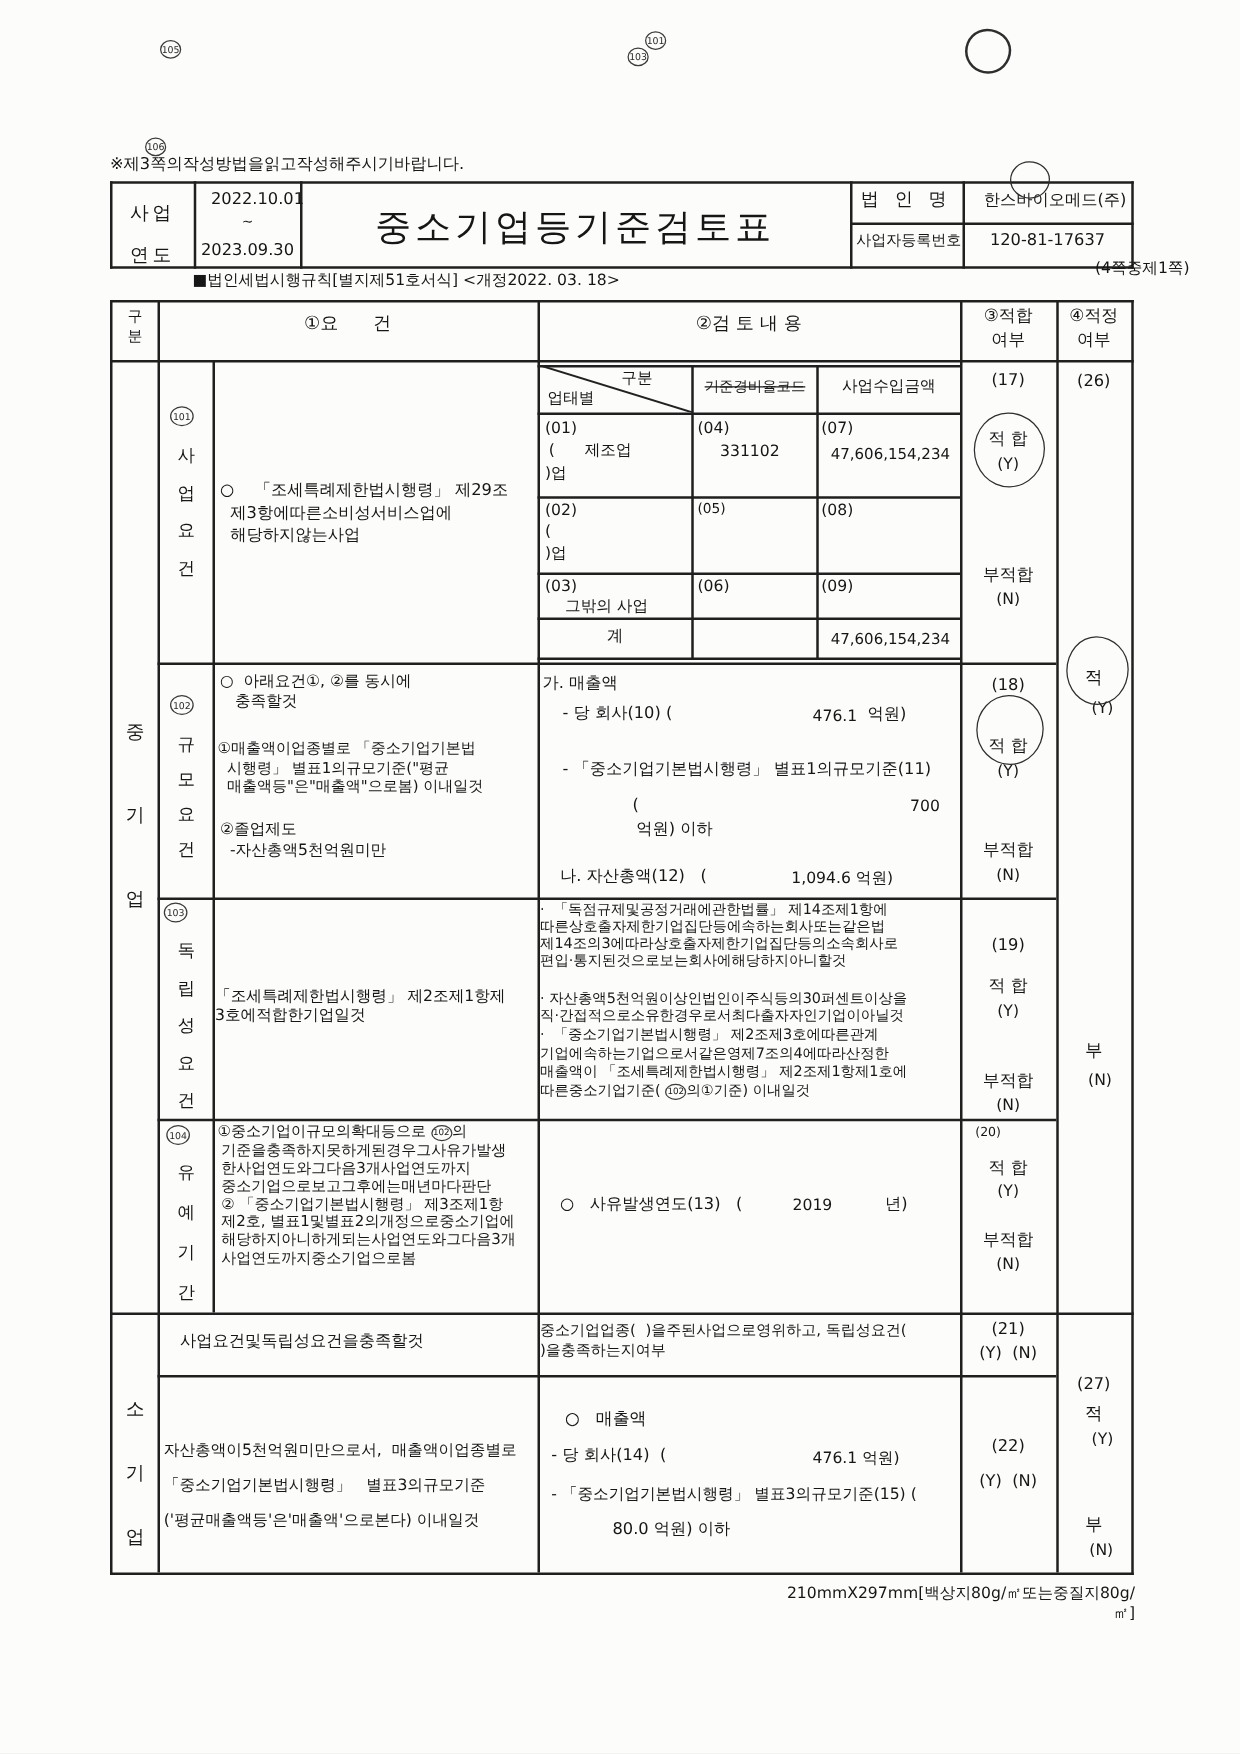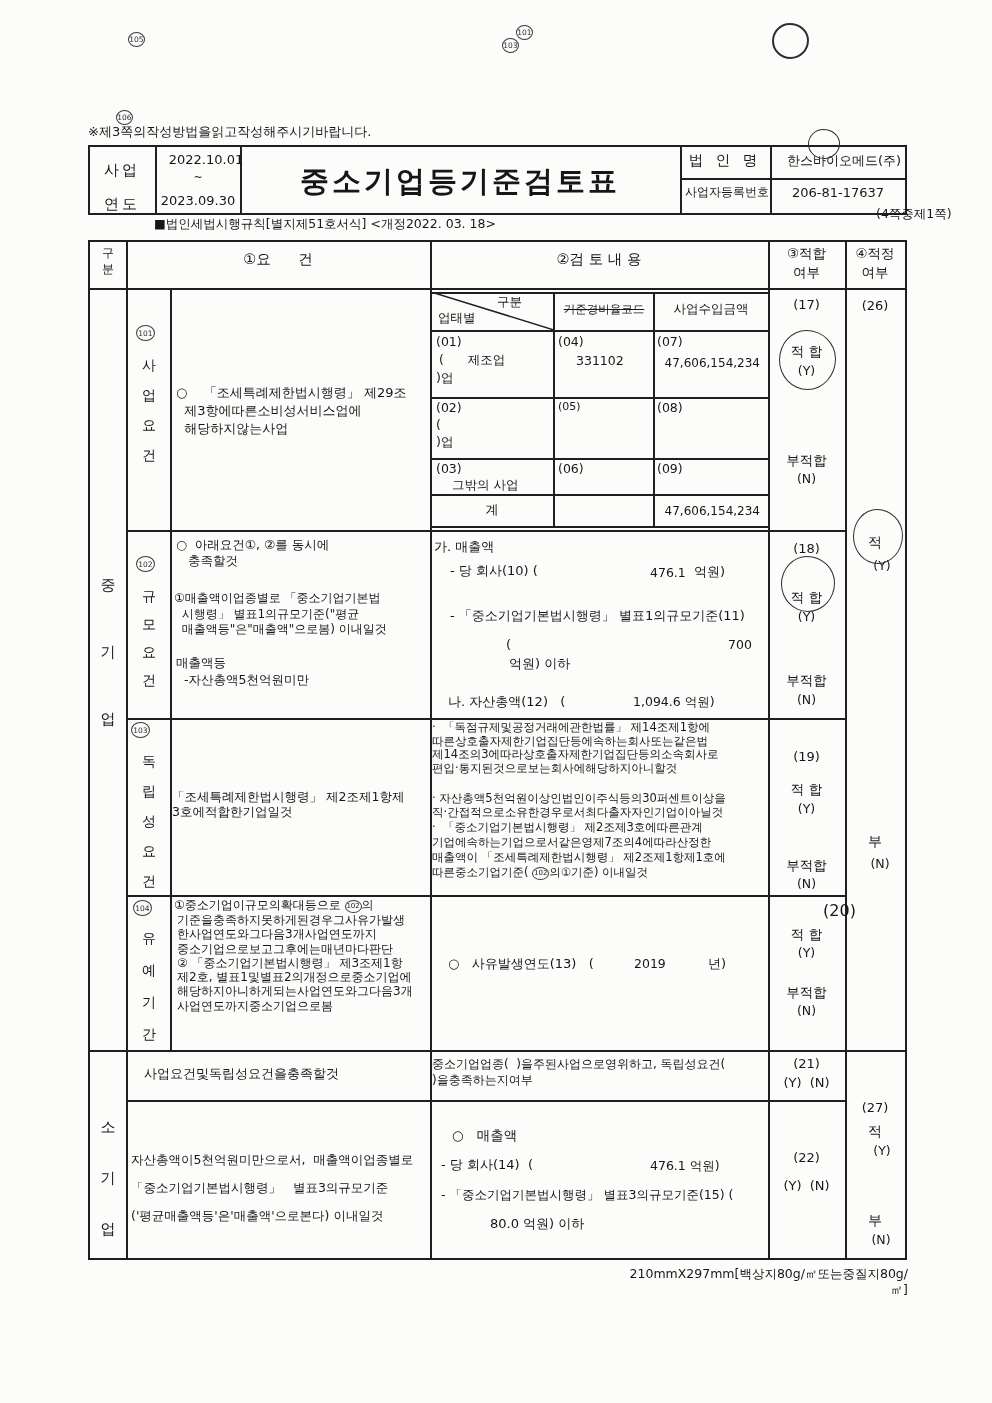--- a/index.html
+++ b/index.html
@@ -37,25 +37,25 @@
   <div class="ln" style="left:240px;top:145px;width:2px;height:70px"></div>
   <div class="ln" style="left:680px;top:145px;width:2px;height:70px"></div>
   <div class="ln" style="left:770px;top:145px;width:2px;height:70px"></div>
   <div class="ln" style="left:680px;top:178px;width:227px;height:1.5px"></div>
 
   <div class="t c" style="left:90px;top:153px;width:64px;font-size:15px;line-height:34px;letter-spacing:3px">사업
 연도</div>
   <div class="t c" style="left:157px;top:152px;width:98px;font-size:13px">2022.10.01</div>
   <div class="t c" style="left:157px;top:171px;width:82px;font-size:11px">~</div>
   <div class="t c" style="left:157px;top:193px;width:82px;font-size:13px">2023.09.30</div>
-  <div class="t c" style="left:242px;top:163px;width:436px;font-size:29px;font-weight:bold;letter-spacing:3px">중소기업등기준검토표</div>
+  <div class="t c" style="left:242px;top:163px;width:436px;font-size:29px;font-weight:normal;letter-spacing:3px">중소기업등기준검토표</div>
   <div class="t c" style="left:682px;top:151px;width:86px;font-size:14.5px;letter-spacing:4px">법 인 명</div>
   <div class="t c" style="left:772px;top:153px;width:144px;font-size:13px">한스바이오메드(주)</div>
   <div class="t c" style="left:681px;top:185px;width:92px;font-size:12px">사업자등록번호</div>
-  <div class="t c" style="left:772px;top:185px;width:132px;font-size:13px">206-81-17637</div>
+  <div class="t c" style="left:772px;top:185px;width:132px;font-size:13px">120-81-17637</div>
   <div class="circ" style="left:808px;top:129px;width:30px;height:28px;border-width:1.5px"></div>
 
   <div class="t" style="left:876px;top:206px;font-size:12.5px">(4쪽중제1쪽)</div>
   <div class="t" style="left:154px;top:216px;font-size:12.5px">■법인세법시행규칙[별지제51호서식] &lt;개정2022. 03. 18&gt;</div>
 
   <div class="ln" style="left:88px;top:240px;width:819px;height:2px"></div>
   <div class="ln" style="left:88px;top:1258px;width:819px;height:2px"></div>
   <div class="ln" style="left:88px;top:240px;width:2px;height:1020px"></div>
   <div class="ln" style="left:905px;top:240px;width:2px;height:1020px"></div>
   <div class="ln" style="left:126px;top:240px;width:1.5px;height:1018px"></div>
@@ -143,21 +143,21 @@
   <div class="cnum" style="left:136px;top:556px;width:17px;height:14px">102</div>
   <div class="t c" style="left:130px;top:582px;width:38px;font-size:14px;line-height:28px">규
 모
 요
 건</div>
   <div class="t" style="left:176px;top:537px;font-size:12.5px;line-height:16px">○  아래요건①, ②를 동시에
    충족할것</div>
   <div class="t" style="left:174px;top:591px;font-size:12px;line-height:15.5px">①매출액이업종별로 「중소기업기본법
   시행령」 별표1의규모기준("평균
   매출액등"은"매출액"으로봄) 이내일것</div>
-  <div class="t" style="left:176px;top:654px;font-size:12.5px;line-height:17px">매출액등
+  <div class="t" style="left:176px;top:654px;font-size:12.5px;line-height:17px">②졸업제도
   -자산총액5천억원미만</div>
 
   <div class="t" style="left:434px;top:539px;font-size:13px">가. 매출액</div>
   <div class="t" style="left:450px;top:563px;font-size:13px">- 당 회사(10) (</div>
   <div class="t" style="left:650px;top:565px;font-size:12.5px">476.1</div>
   <div class="t" style="left:694px;top:564px;font-size:13px">억원)</div>
   <div class="t" style="left:450px;top:608px;font-size:13px">- 「중소기업기본법시행령」 별표1의규모기준(11)</div>
   <div class="t" style="left:506px;top:637px;font-size:13px">(</div>
   <div class="t" style="left:728px;top:637px;font-size:12.5px">700</div>
   <div class="t" style="left:509px;top:656px;font-size:13px">억원) 이하</div>
@@ -208,21 +208,21 @@
 중소기업으로보고그후에는매년마다판단
 ② 「중소기업기본법시행령」 제3조제1항
 제2호, 별표1및별표2의개정으로중소기업에
 해당하지아니하게되는사업연도와그다음3개
 사업연도까지중소기업으로봄</div>
 
   <div class="t" style="left:448px;top:956px;font-size:13px">○   사유발생연도(13)   (</div>
   <div class="t" style="left:634px;top:956px;font-size:12.5px">2019</div>
   <div class="t" style="left:708px;top:956px;font-size:13px">년)</div>
 
-  <div class="t c" style="left:803px;top:901px;width:73px;font-size:16px">(20)</div>
+  <div class="t c" style="left:754px;top:901px;width:73px;font-size:10px">(20)</div>
   <div class="t c" style="left:770px;top:926px;width:73px;font-size:13.5px">적 합</div>
   <div class="t c" style="left:770px;top:945px;width:73px;font-size:12.5px">(Y)</div>
   <div class="t c" style="left:770px;top:984px;width:73px;font-size:13.5px">부적합</div>
   <div class="t c" style="left:770px;top:1003px;width:73px;font-size:12.5px">(N)</div>
 
   <div class="t c" style="left:847px;top:298px;width:56px;font-size:13px">(26)</div>
   <div class="t c" style="left:847px;top:534px;width:56px;font-size:14px">적</div>
   <div class="t c" style="left:854px;top:558px;width:56px;font-size:12.5px">(Y)</div>
   <div class="circ" style="left:853px;top:509px;width:48px;height:53px;border-width:1.5px"></div>
   <div class="t c" style="left:847px;top:833px;width:56px;font-size:14px">부</div>

